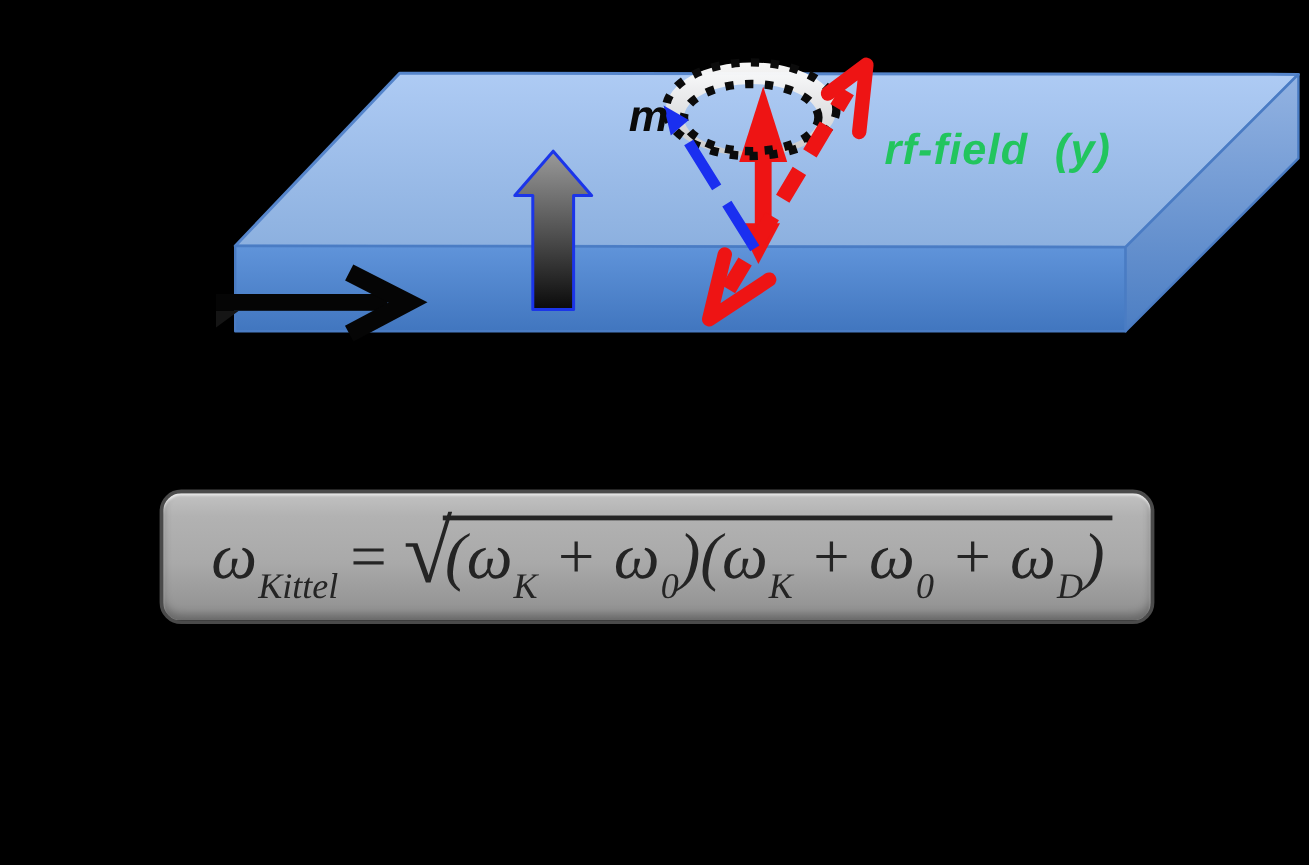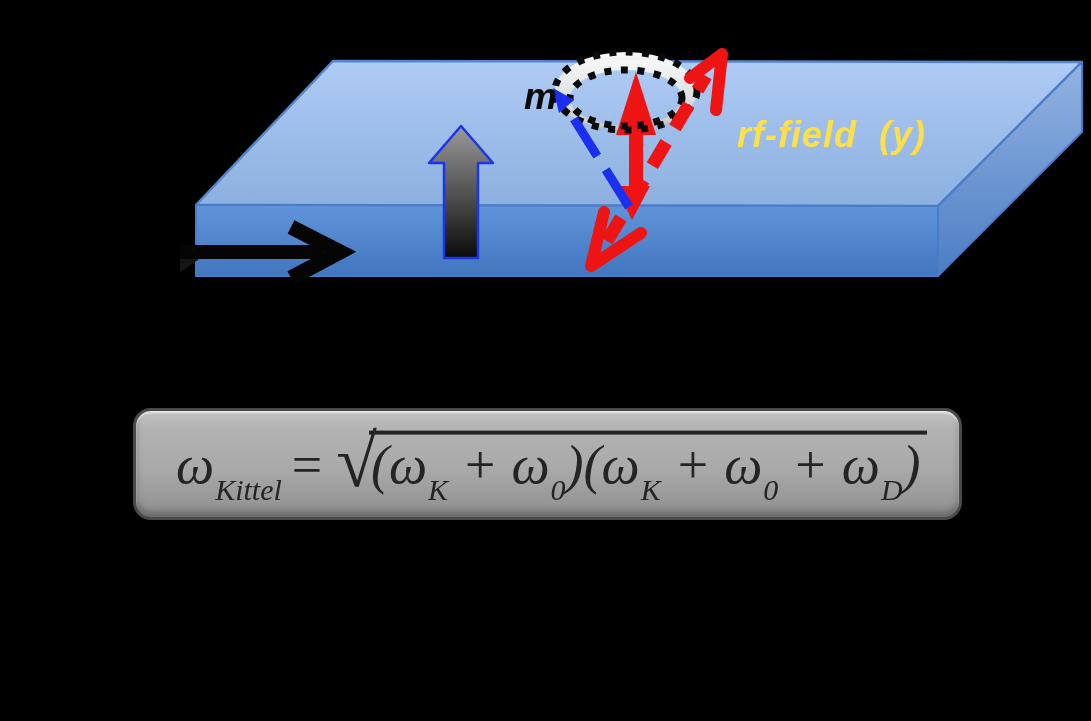--- a/index.html
+++ b/index.html
@@ -2,21 +2,21 @@
 <html><head>
 <meta charset="utf-8">
 <style>
   html,body{margin:0;padding:0;background:#000;}
   #stage{position:relative;width:1091px;height:721px;background:#000;overflow:hidden;
          font-family:"Liberation Sans",sans-serif;}
   #scene-svg{position:absolute;left:0;top:0;}
   .overlay{position:absolute;color:#0a0a0a;white-space:pre;}
   #pma-label{left:289px;top:139px;font-size:70px;font-weight:400;letter-spacing:-2px;color:#0c0c0c;}
   #m-label{left:524px;top:76px;font-size:37px;font-weight:bold;font-style:italic;color:#0a0a0a;}
-  #rf-label{left:737px;top:114px;font-size:36px;font-weight:bold;font-style:italic;letter-spacing:1px;color:#fde047;}
+  #rf-label{left:737px;top:104px;font-size:36px;font-weight:bold;font-style:italic;letter-spacing:1px;color:#22c55e;}
   
   #formula-box{position:absolute;left:133px;top:408px;width:829px;height:112px;border-radius:18px;
     background:linear-gradient(180deg,#c2c2c2 0%,#b2b2b2 18%,#a9a9a9 55%,#8e8e8e 100%);
     border:3px solid #4a4a4a;box-sizing:border-box;
     box-shadow:inset 0 2px 2px rgba(255,255,255,.65), inset 0 -5px 7px rgba(0,0,0,.28);}
   #formula{position:absolute;left:40px;top:50%;transform:translateY(-57%);white-space:nowrap;
     font-family:"Liberation Serif",serif;font-style:italic;font-size:54px;color:#242424;line-height:1.1;}
   #formula .sub{font-size:30px;position:relative;top:17px;margin-left:1px;font-style:italic;}
   #formula .rel{margin:0 14px 0 10px;font-style:normal;}
   #formula .radical{font-style:normal;font-size:74px;display:inline-block;vertical-align:baseline;

